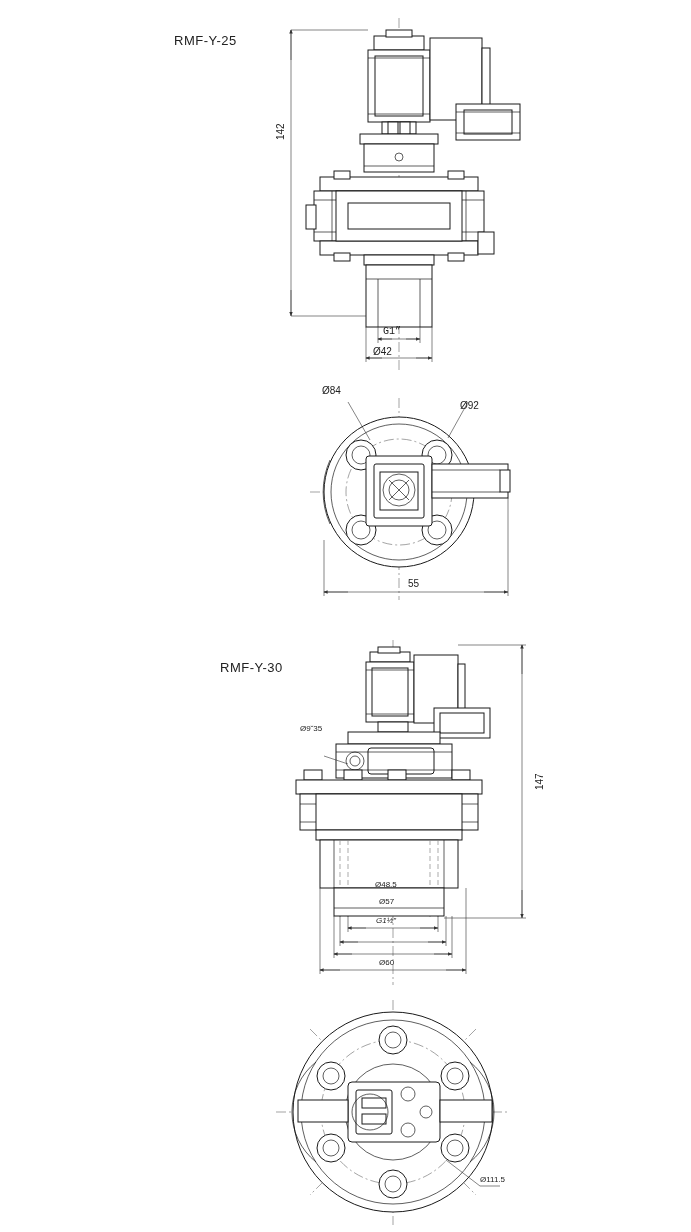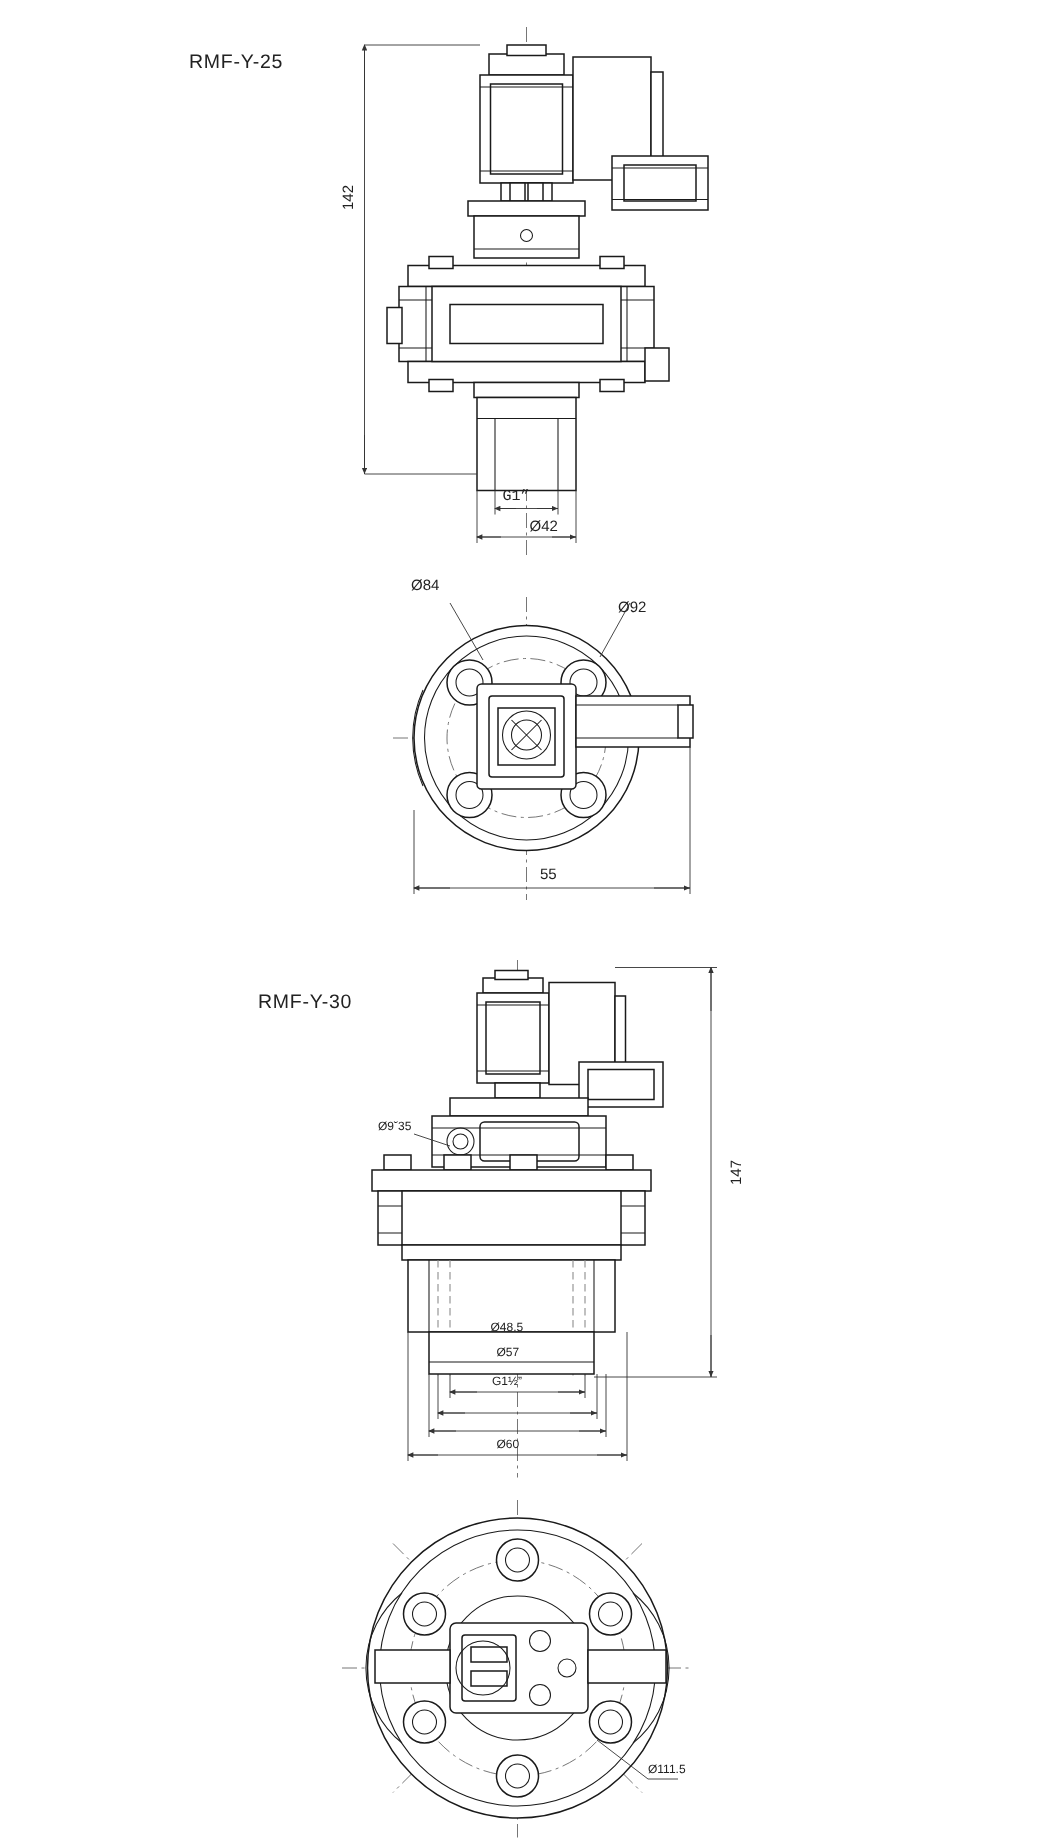--- a/index.html
+++ b/index.html
@@ -11,20 +11,21 @@
     width: 691px;
     height: 1232px;
     position: relative;
     font-family: "Liberation Sans", sans-serif;
     color: #1a1a1a;
     overflow: hidden;
   }
   .sheet {
     position: absolute;
     inset: 0;
+    margin-left: 48px;
   }
   .label {
     position: absolute;
     font-size: 13px;
     letter-spacing: 0.5px;
     color: #222;
     white-space: nowrap;
   }
   .dim {
     position: absolute;
@@ -304,35 +305,35 @@
       <line class="dl" x1="432" y1="1186" x2="452" y2="1186"></line>
     </g>
   </svg>
 
   <div class="label" style="left:126px; top:33px;">RMF-Y-25</div>
 
   <div class="dim vert" style="left:227px; top:140px;">142</div>
 
   <div class="dim" style="left:335px; top:326px;font-family:Liberation Mono, monospace;">G1”</div>
 
-  <div class="dim" style="left:353px; top:346px;text-align:center;">Ø42</div>
+  <div class="dim" style="left:325px; top:346px;text-align:center;">Ø42</div>
 
   <div class="dim" style="left:274px; top:385px;">Ø84</div>
 
   <div class="dim" style="left:412px; top:400px;">Ø92</div>
 
   <div class="dim" style="left:360px; top:578px;">55</div>
 
   <div class="label" style="left:172px; top:660px;">RMF-Y-30</div>
 
   <div class="dim vert" style="left:486px; top:790px;">147</div>
 
-  <div class="dim small" style="left:252px; top:746px;">Ø9˘35</div>
-
-  <div class="dim small" style="left:328px; top:916px;">G1½”</div>
+  <div class="dim small" style="left:252px; top:724px;">Ø9˘35</div>
+
+  <div class="dim small" style="left:328px; top:916px;font-style:italic;">G1½”</div>
 
   <div class="dim small" style="left:327px; top:880px;">Ø48.5</div>
 
   <div class="dim small" style="left:331px; top:897px;">Ø57</div>
 
   <div class="dim small" style="left:331px; top:958px;text-align:right;">Ø60</div>
 
   <div class="dim small" style="left:432px; top:1175px;">Ø111.5</div>
 
 </div>

